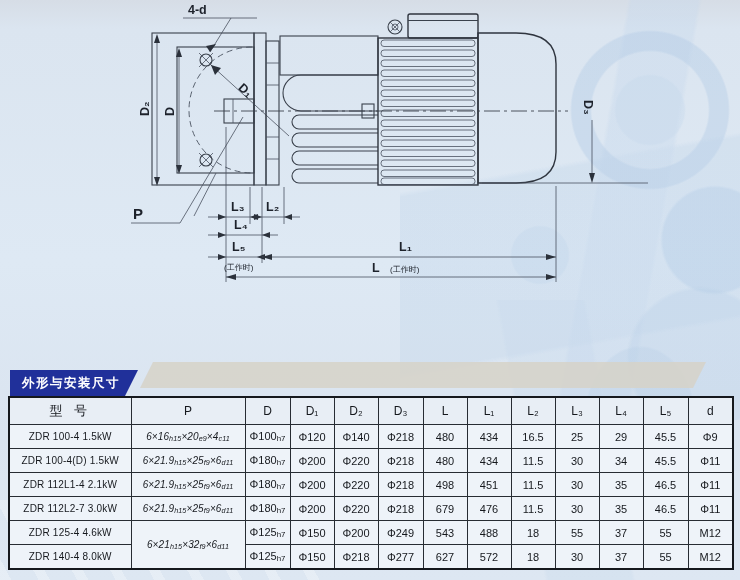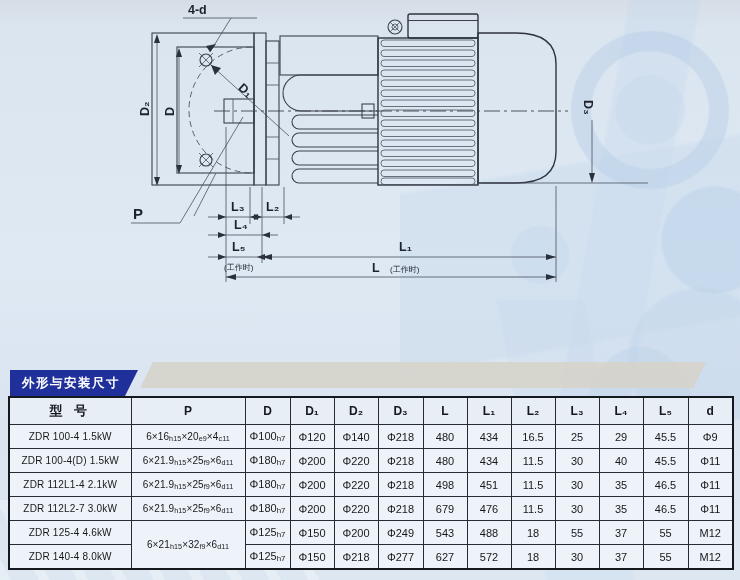--- a/index.html
+++ b/index.html
@@ -34,25 +34,25 @@
   
   .bar-blue{position:absolute;left:10px;top:362px;width:128px;height:26px;line-height:26px;
     color:#fff;font-size:12.5px;font-weight:700;letter-spacing:1.5px;padding-left:12px;box-sizing:border-box;
     clip-path:polygon(0 0,100% 0,calc(100% - 13px) 100%,0 100%);}
   .bar-gray{position:absolute;left:140px;top:362px;width:566px;height:26px;background:#d6d2c8;opacity:.85;
     clip-path:polygon(13px 0,100% 0,calc(100% - 13px) 100%,0 100%);}
   
   table.spec{position:absolute;left:8px;top:396px;width:724px;border-collapse:collapse;table-layout:fixed;
     border:2px solid #15181d;background:#edf2f8;font-size:11px;color:#15181d;}
   table.spec th,table.spec td{border:1px solid #272c33;padding:0 1px;text-align:center;overflow:hidden;white-space:nowrap;}
-  table.spec th{height:26px;background:#e8eef5;font-size:12px;font-weight:700;}
+  table.spec th{height:26px;background:#e8eef5;font-size:12px;font-weight:400;}
   table.spec th.cn{font-size:13px;letter-spacing:4px;}
   table.spec td{height:23px;background:#eef3f9;}
   td.model{text-align:left;padding-left:5px;font-size:10px;letter-spacing:.2px;}
-  td.pcol{font-size:10px;letter-spacing:.1px;}
+  td.pcol{font-size:10px;letter-spacing:.1px;font-style:italic;}
   .sub{font-size:.72em;vertical-align:-1px;}
 </style>
 </head>
 <body>
 
 <div id="stage">
   <div class="watermark"></div>
   <div class="watermark2"></div>
   <div class="streaks"></div>
 
@@ -277,21 +277,21 @@
           <td class="model">ZDR 100-4(D) 1.5kW</td>
           <td class="pcol"><span>6×21.9</span><span class="sub">h15</span><span>×25</span><span class="sub">f9</span><span>×6</span><span class="sub">d11</span></td>
           <td><span>Φ180</span><span class="sub">h7</span></td>
           <td>Φ200</td>
           <td>Φ220</td>
           <td>Φ218</td>
           <td>480</td>
           <td>434</td>
           <td>11.5</td>
           <td>30</td>
-          <td>40</td>
+          <td>34</td>
           <td>45.5</td>
           <td>Φ11</td>
         </tr>
         <tr>
           <td class="model">ZDR 112L1-4 2.1kW</td>
           <td class="pcol"><span>6×21.9</span><span class="sub">h15</span><span>×25</span><span class="sub">f9</span><span>×6</span><span class="sub">d11</span></td>
           <td><span>Φ180</span><span class="sub">h7</span></td>
           <td>Φ200</td>
           <td>Φ220</td>
           <td>Φ218</td>

